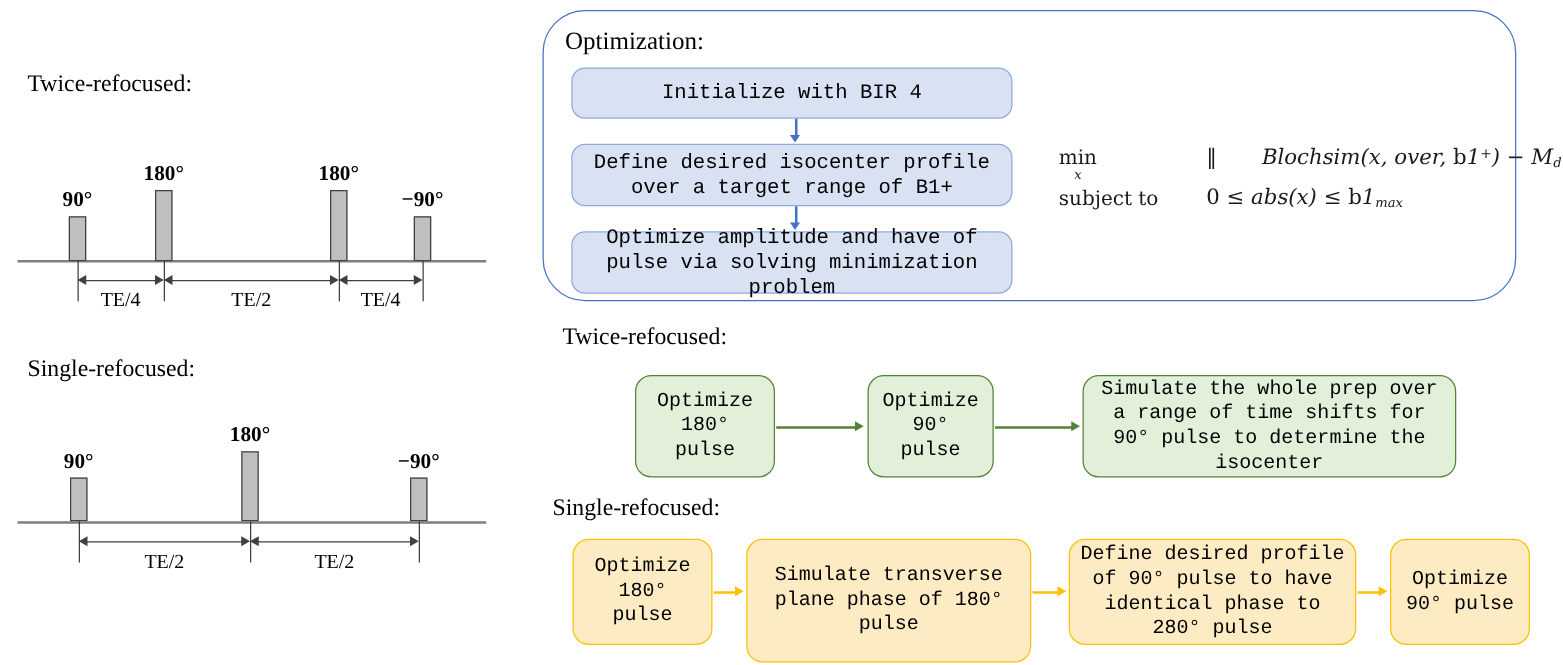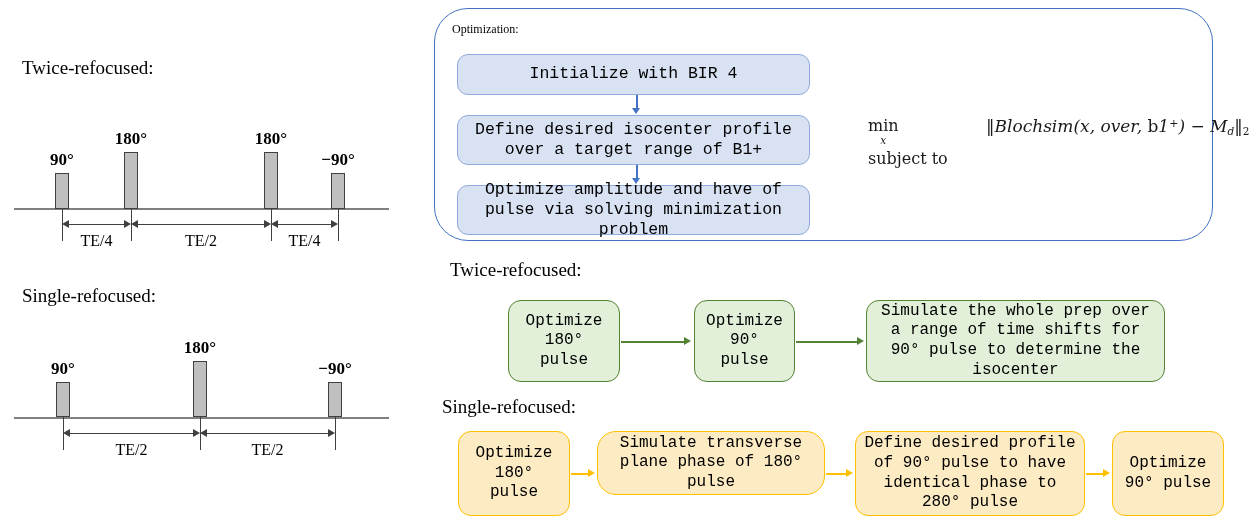--- a/index.html
+++ b/index.html
@@ -43,21 +43,21 @@
   .arrow-head.left{border-right:7px solid #404040;}
   .arrow-head.right{border-left:7px solid #404040;}
 
   
   .opt-container{
     border:1.6px solid #4472c4;
     border-radius:34px;
     box-sizing:border-box;
   }
   .opt-heading{
-    font-size:12px;color:#000;white-space:nowrap;
+    font-size:20px;color:#000;white-space:nowrap;
   }
   .flow-box{
     box-sizing:border-box;
     display:flex;align-items:center;justify-content:center;
     text-align:center;
     line-height:1.22;
     font-family:Liberation Mono, monospace;
   }
   .blue-box{
     background:#d9e2f3;border:1.3px solid #8faadc;
@@ -198,33 +198,36 @@
 
 <div class="abs flow-box blue-box" style="left:457px;top:115px;width:353px;height:50px;">Define desired isocenter profile over a target range of B1+</div>
 
 <div class="abs" style="left:632px;top:165px;width:10px;height:20px;">
   <div class="abs conn-v" style="left:4px;top:0;height:14px;"></div>
   <div class="abs conn-v-head" style="left:0.2px;top:13px;"></div>
 </div>
 
 <div class="abs flow-box blue-box" style="left:457px;top:185px;width:353px;height:50px;">Optimize amplitude and have of pulse via solving minimization problem</div>
 
-<div class="abs" style="left:868px;top:116px;width:350px;height:62px;">
+<div class="abs" style="left:847px;top:116px;width:350px;height:62px;">
 
   <div class="abs math math-label min-stack" style="left:0;top:2px;">
     <span>min</span>
     <span class="sub">x</span>
   </div>
 
   <div class="abs math math-expr" style="left:118px;top:0px;white-space:nowrap;">
-    ‖<span class="upr" style="font-style:italic;">Blochsim</span>(<i>x</i>,&nbsp;<i>over</i>,&nbsp;<span class="upr">b</span>1<span class="sup-s">+</span>)&nbsp;−&nbsp;<i>M</i><span class="sub-s">d</span>‖<span class="sub-s upr">2</span>
+    ‖<span class="upr" style="font-style:italic;margin-left:36px;">Blochsim</span>(<i>x</i>,&nbsp;<i>over</i>,&nbsp;<span class="upr">b</span>1<span class="sup-s">+</span>)&nbsp;−&nbsp;<i>M</i><span class="sub-s">d</span>‖<span class="sub-s upr">2</span>
   </div>
 
   <div class="abs math math-label" style="left:0;top:33px;white-space:nowrap;">subject to</div>
 
+  <div class="abs math math-expr" style="left:118px;top:32px;white-space:nowrap;">
+    <span class="upr">0</span>&nbsp;≤&nbsp;<i>abs</i>(<i>x</i>)&nbsp;≤&nbsp;<span class="upr">b</span>1<span class="sub-s">max</span>
+  </div>
 </div>
 
 <div class="abs seq-title" style="left:450px;top:259px;">Twice-refocused:</div>
 
 <div class="abs flow-box green-box" style="left:508px;top:300px;width:112px;height:82px;">Optimize 180° pulse</div>
 
 <div class="abs" style="left:621px;top:337px;width:72px;height:10px;">
   <div class="abs conn-h-green" style="left:0;top:4px;width:64px;"></div>
   <div class="abs conn-h-green-head" style="left:63px;top:-0.5px;"></div>
 </div>
@@ -240,21 +243,21 @@
 
 <div class="abs seq-title" style="left:442px;top:396px;">Single-refocused:</div>
 
 <div class="abs flow-box yellow-box" style="left:458px;top:431px;width:112px;height:85px;">Optimize 180° pulse</div>
 
 <div class="abs" style="left:571px;top:469px;width:26px;height:10px;">
   <div class="abs conn-h-yellow" style="left:0;top:4px;width:18px;"></div>
   <div class="abs conn-h-yellow-head" style="left:17px;top:-0.5px;"></div>
 </div>
 
-<div class="abs flow-box yellow-box" style="left:597px;top:431px;width:228px;height:64px;border-radius:19px;">Simulate transverse plane phase of 180° pulse</div>
+<div class="abs flow-box yellow-box" style="left:597px;top:431px;width:228px;height:99px;">Simulate transverse plane phase of 180° pulse</div>
 
 <div class="abs" style="left:826px;top:469px;width:29px;height:10px;">
   <div class="abs conn-h-yellow" style="left:0;top:4px;width:21px;"></div>
   <div class="abs conn-h-yellow-head" style="left:20px;top:-0.5px;"></div>
 </div>
 
 <div class="abs flow-box yellow-box" style="left:855px;top:431px;width:230px;height:85px;">Define desired profile of 90° pulse to have identical phase to 280° pulse</div>
 
 <div class="abs" style="left:1086px;top:469px;width:26px;height:10px;">
   <div class="abs conn-h-yellow" style="left:0;top:4px;width:18px;"></div>

